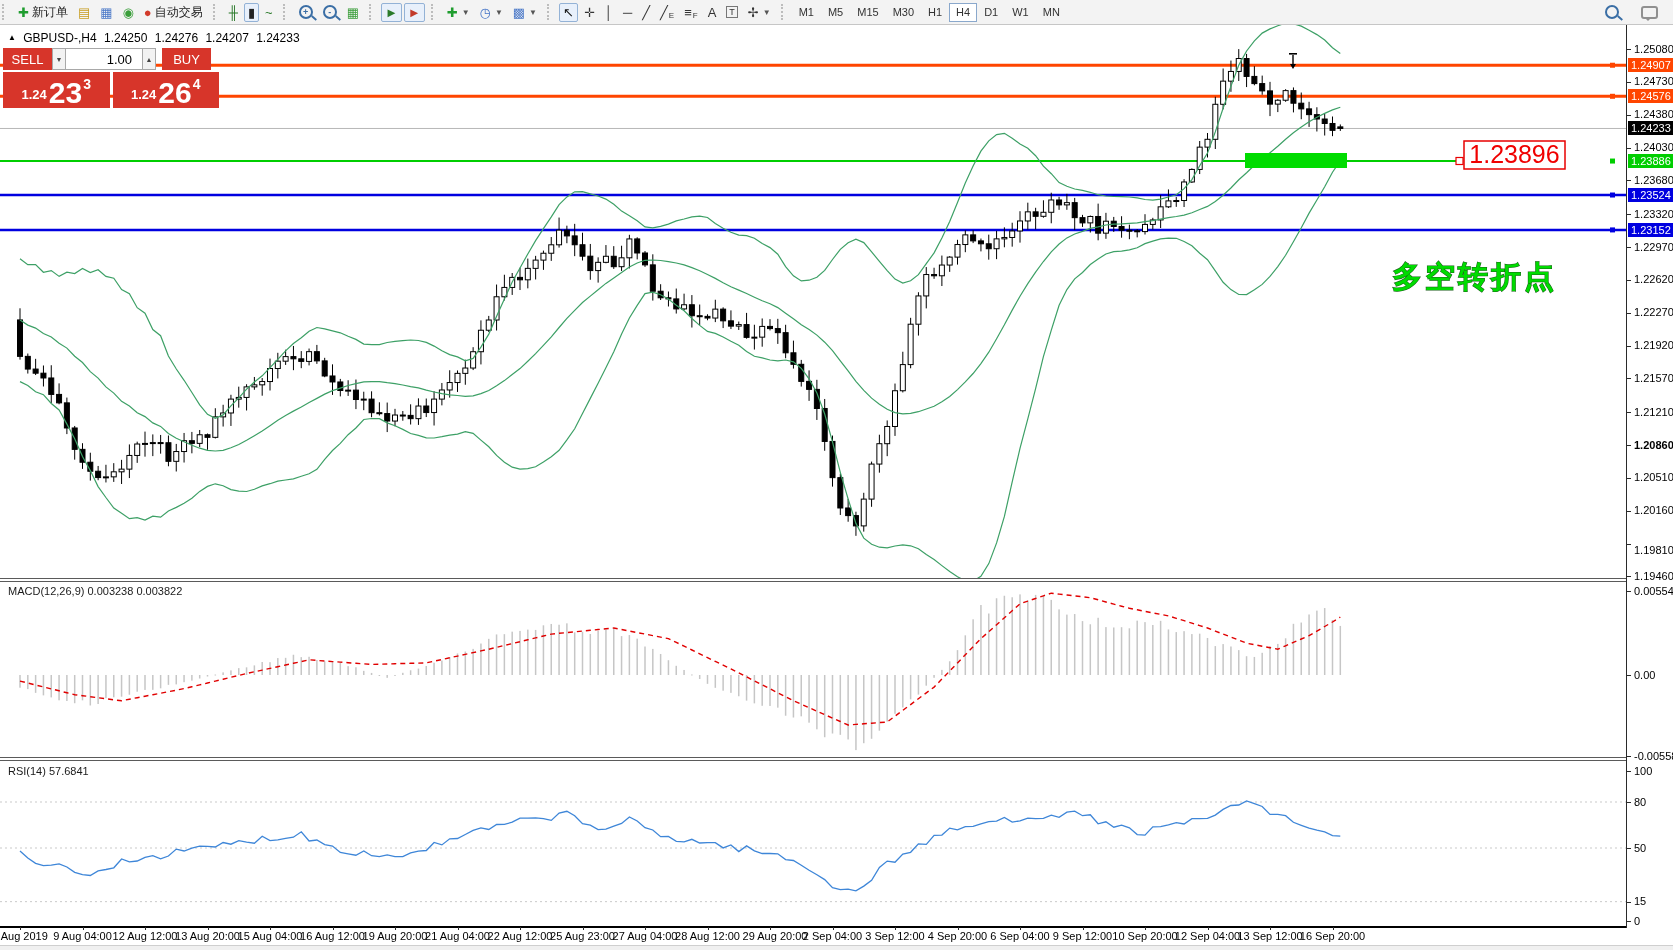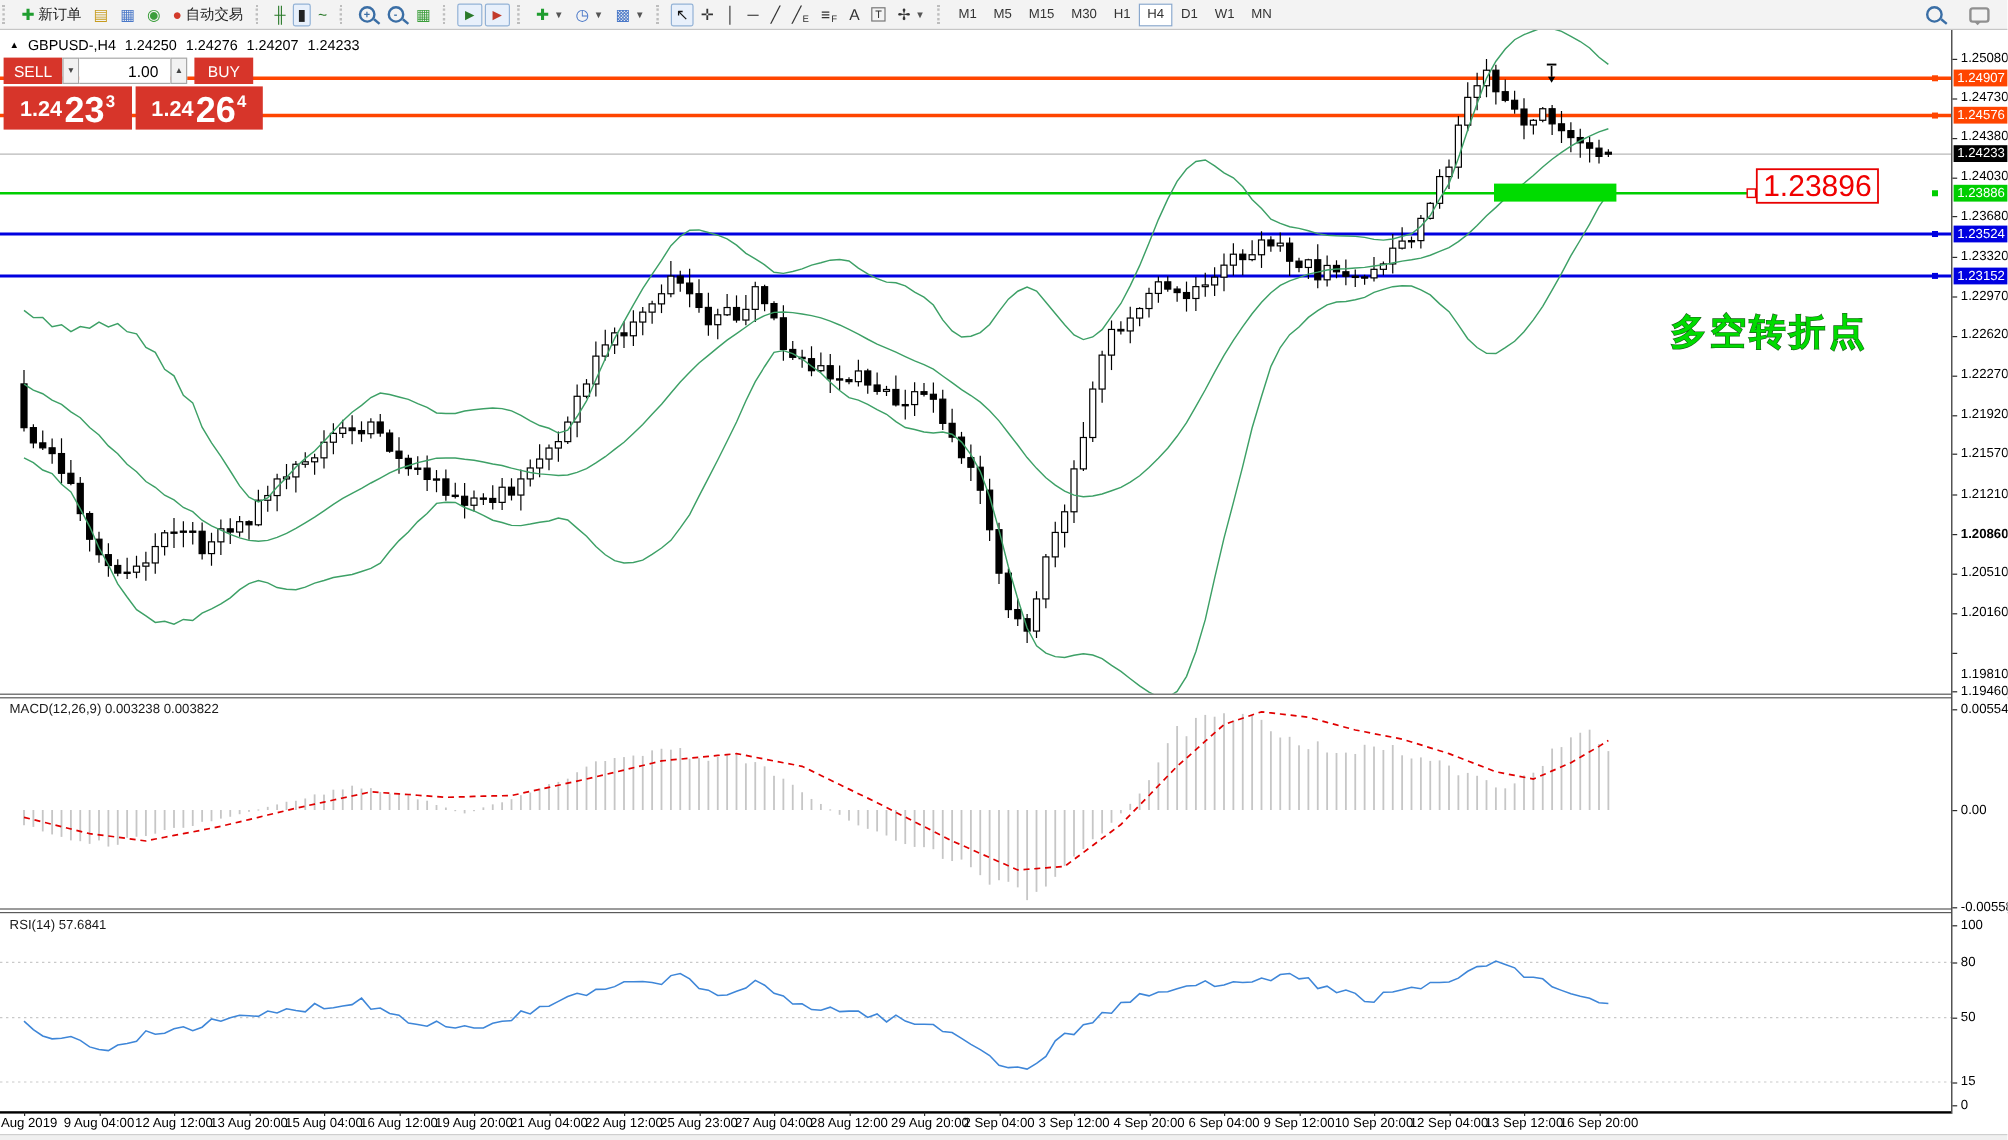--- a/index.html
+++ b/index.html
@@ -34,21 +34,21 @@
   .ocp{position:absolute;left:3px;top:48px;z-index:20;width:216px}
   .ocp-row1{display:flex;height:22px}
   .ocp-btn{background:#d7352a;color:#fff;font-size:13px;display:flex;align-items:center;justify-content:center;width:49px}
   .spin{width:14px;background:#f2f2f2;border:1px solid #a8a8a8;display:flex;align-items:center;justify-content:center;
         font-size:7px;color:#444;box-sizing:border-box}
   .vol{width:76px;border:1px solid #a8a8a8;border-left:none;border-right:none;text-align:right;font-size:13px;
        padding:0 10px 0 2px;box-sizing:border-box;font-family:inherit}
   .ocp-row1 .gap{width:6px;background:transparent}
   .ocp-row2{display:flex;margin-top:2px;height:36px;gap:3px}
   .bigprice{background:#d7352a;color:#fff;flex:1;display:flex;align-items:flex-end;justify-content:center;padding-bottom:2px}
-  .bigprice .pfx{font-size:18px;font-weight:bold;margin:0 2px 4px 0}
+  .bigprice .pfx{font-size:13px;font-weight:bold;margin:0 2px 4px 0}
   .bigprice .main{font-size:30px;font-weight:bold;line-height:26px}
   .bigprice .sup{font-size:14px;font-weight:bold;margin:0 0 14px 1px}
   
   .panel-sep{position:absolute;left:0;width:1673px;height:4px;background:#fff;border-top:1px solid #5a5a5a;
              border-bottom:1px solid #5a5a5a;box-sizing:border-box;z-index:15}
   .ind-label{position:absolute;left:8px;font-size:11px;color:#1a1a1a;z-index:20;white-space:nowrap}
   svg.panel{position:absolute;left:0;z-index:5}
   
   #price-axis{position:absolute;left:1626px;top:25px;width:47px;height:903px;border-left:1px solid #2a2a2a;
               z-index:18;font-size:11px;box-sizing:border-box;background:#fff}
@@ -815,21 +815,21 @@
     <div class="ax-lbl" style="top: 346.878px;">1.21570</div>
     <div class="ax-tick" style="top: 353.378px;"></div>
     <div class="ax-lbl" style="top: 380.661px;">1.21210</div>
     <div class="ax-tick" style="top: 387.161px;"></div>
     <div class="ax-lbl" style="top: 413.505px; font-weight: bold;">1.20860</div>
     <div class="ax-tick" style="top: 420.005px;"></div>
     <div class="ax-lbl" style="top: 446.349px;">1.20510</div>
     <div class="ax-tick" style="top: 452.849px;"></div>
     <div class="ax-lbl" style="top: 479.193px;">1.20160</div>
     <div class="ax-tick" style="top: 485.693px;"></div>
-    <div class="ax-lbl" style="top: 531px; text-align: right;">1.19810</div>
+    <div class="ax-lbl" style="top: 519px; text-align: right;">1.19810</div>
     <div class="ax-tick" style="top: 518.537px;"></div>
     <div class="ax-lbl" style="top: 544.881px;">1.19460</div>
     <div class="ax-tick" style="top: 551.381px;"></div>
     <div class="ax-box" style="top: 33.2343px; background: rgb(255, 69, 0);">1.24907</div>
     <div class="ax-box" style="top: 64.2954px; background: rgb(255, 69, 0);">1.24576</div>
     <div class="ax-box" style="top: 129.045px; background: rgb(0, 206, 0);">1.23886</div>
     <div class="ax-box" style="top: 163.015px; background: rgb(0, 0, 224);">1.23524</div>
     <div class="ax-box" style="top: 197.924px; background: rgb(0, 0, 224);">1.23152</div>
     <div class="ax-box" style="top: 96.4825px; background: rgb(0, 0, 0);">1.24233</div>
     <div class="ax-lbl" style="top: 559.501px;">0.005543</div>

